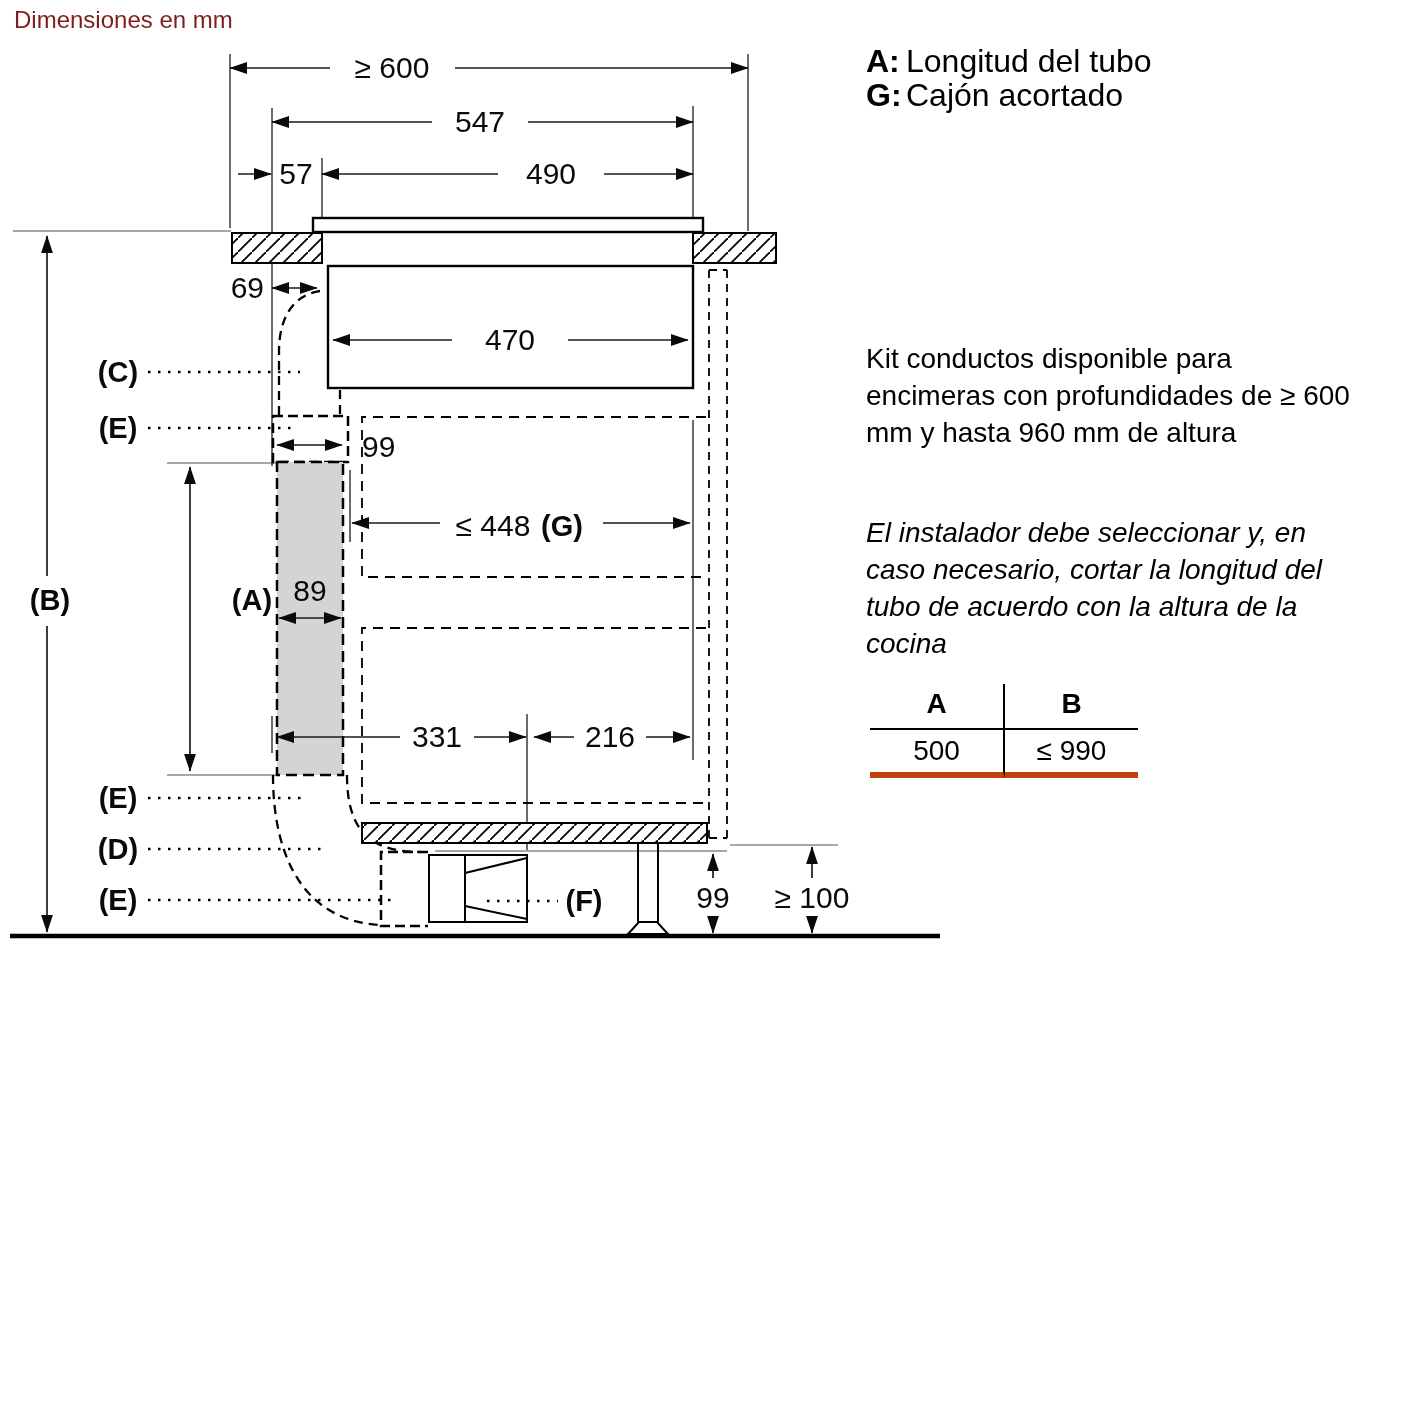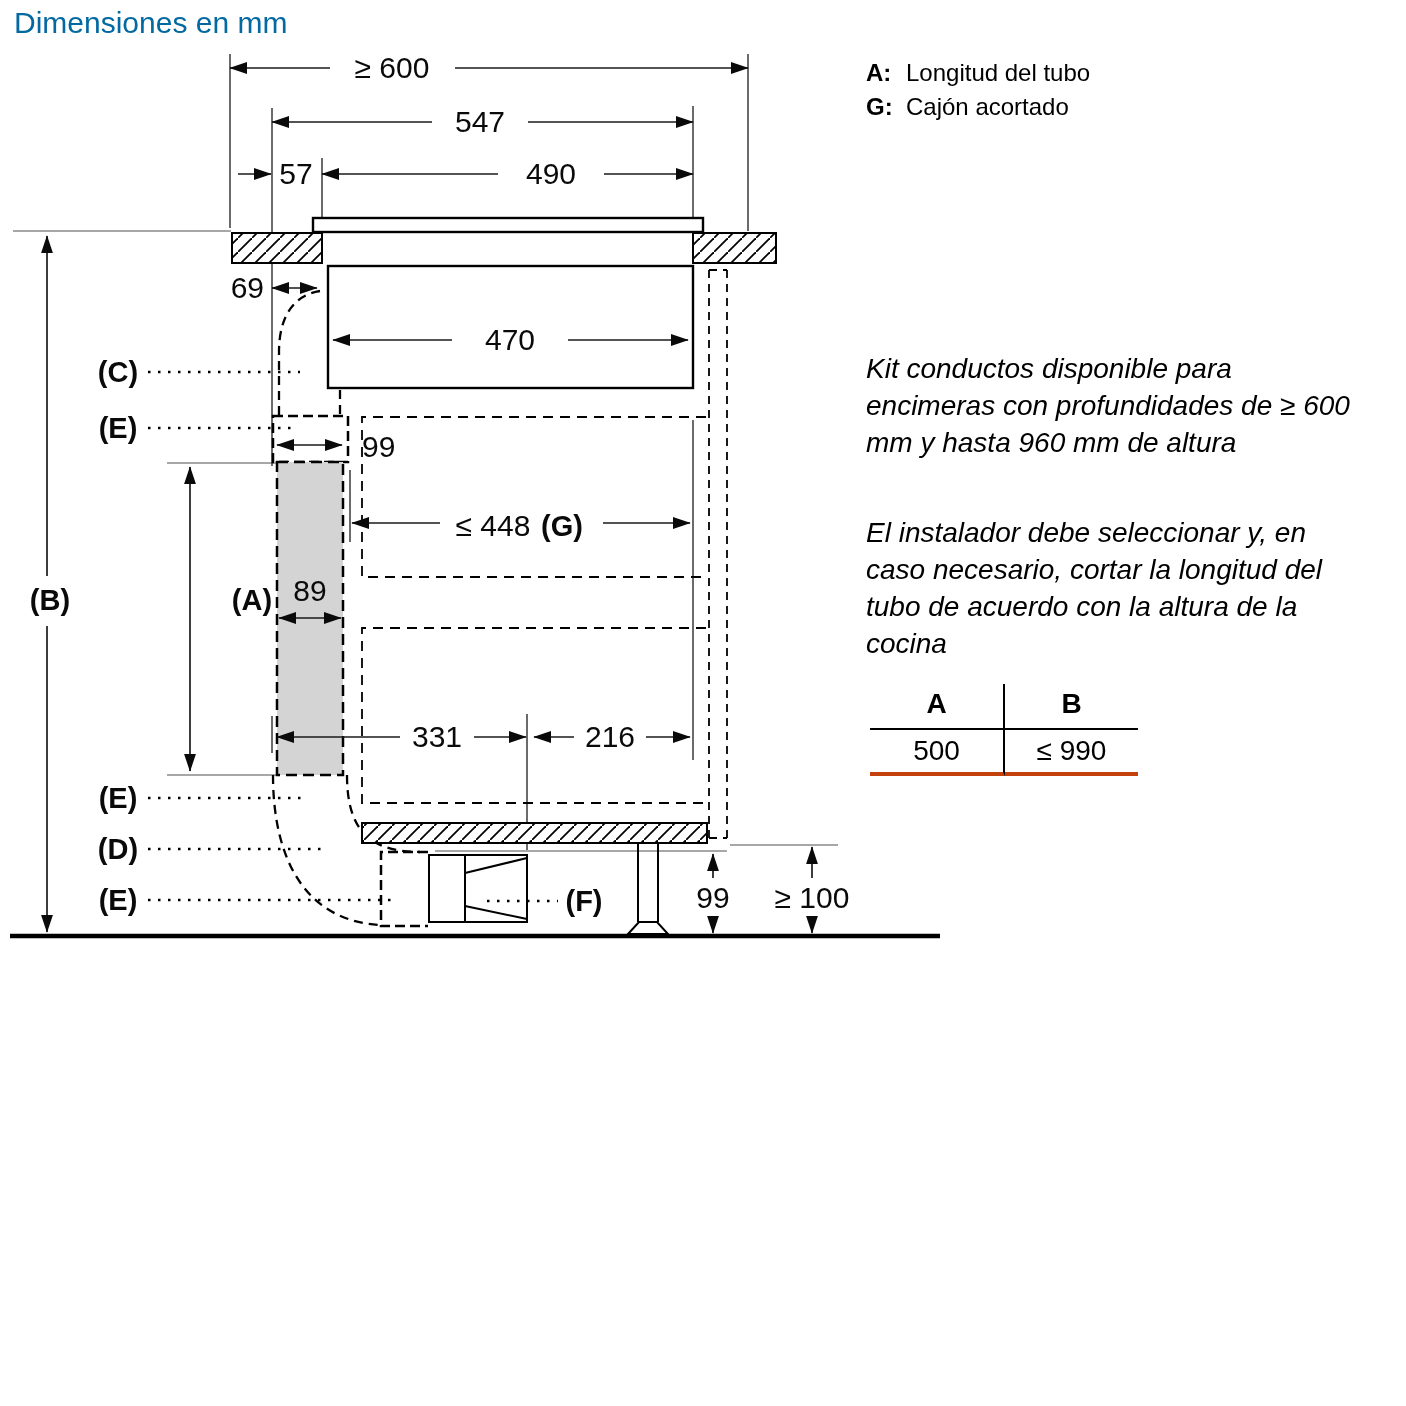--- a/index.html
+++ b/index.html
@@ -2,35 +2,35 @@
 <html><head>
 <meta charset="utf-8">
 <style>
   html,body{margin:0;padding:0;}
   body{
     width:1406px;height:1406px;background:#ffffff;position:relative;
     font-family:"Liberation Sans", sans-serif;color:#000;
     -webkit-font-smoothing:antialiased;
   }
   .abs{position:absolute;}
-  #page-title{left:14px;top:6px;font-size:30px;color:#0369a1;}
+  #page-title{left:14px;top:6px;font-size:24px;color:#7f1d1d;}
   
-  #legend{left:866px;top:56px;font-size:24px;line-height:34px;}
+  #legend{left:866px;top:44px;font-size:32px;line-height:34px;}
   .lrow{white-space:nowrap;}
   .lkey{font-weight:bold;display:inline-block;min-width:40px;}
   .note{left:866px;width:498px;font-size:28px;line-height:37px;}
-  #note-kit{top:350px;font-style:italic;}
+  #note-kit{top:340px;}
   #note-installer{top:514px;font-style:italic;}
   
   #tube-table{left:870px;top:684px;width:268px;font-size:28px;}
   .trow{display:flex;}
   .tcell{width:50%;text-align:center;}
   .tcell.colA{border-right:2px solid #000;}
   .trow.thead .tcell{font-weight:bold;height:44px;line-height:40px;border-bottom:2px solid #000;}
-  .trow.r1 .tcell{height:42px;line-height:42px;border-bottom:4px solid #c2410c;}
+  .trow.r1 .tcell{height:42px;line-height:42px;border-bottom:6px solid #c2410c;}
   .trow.r2 .tcell{height:44px;line-height:46px;}
   
   svg text{font-family:"Liberation Sans", sans-serif;font-size:30px;fill:#0a0a0a;}
   svg text.lbl{font-weight:bold;font-size:29px;}
 </style>
 </head>
 <body>
 
 <svg class="abs" style="left:0;top:0" width="950" height="950" viewBox="0 0 950 950">
   <defs>

